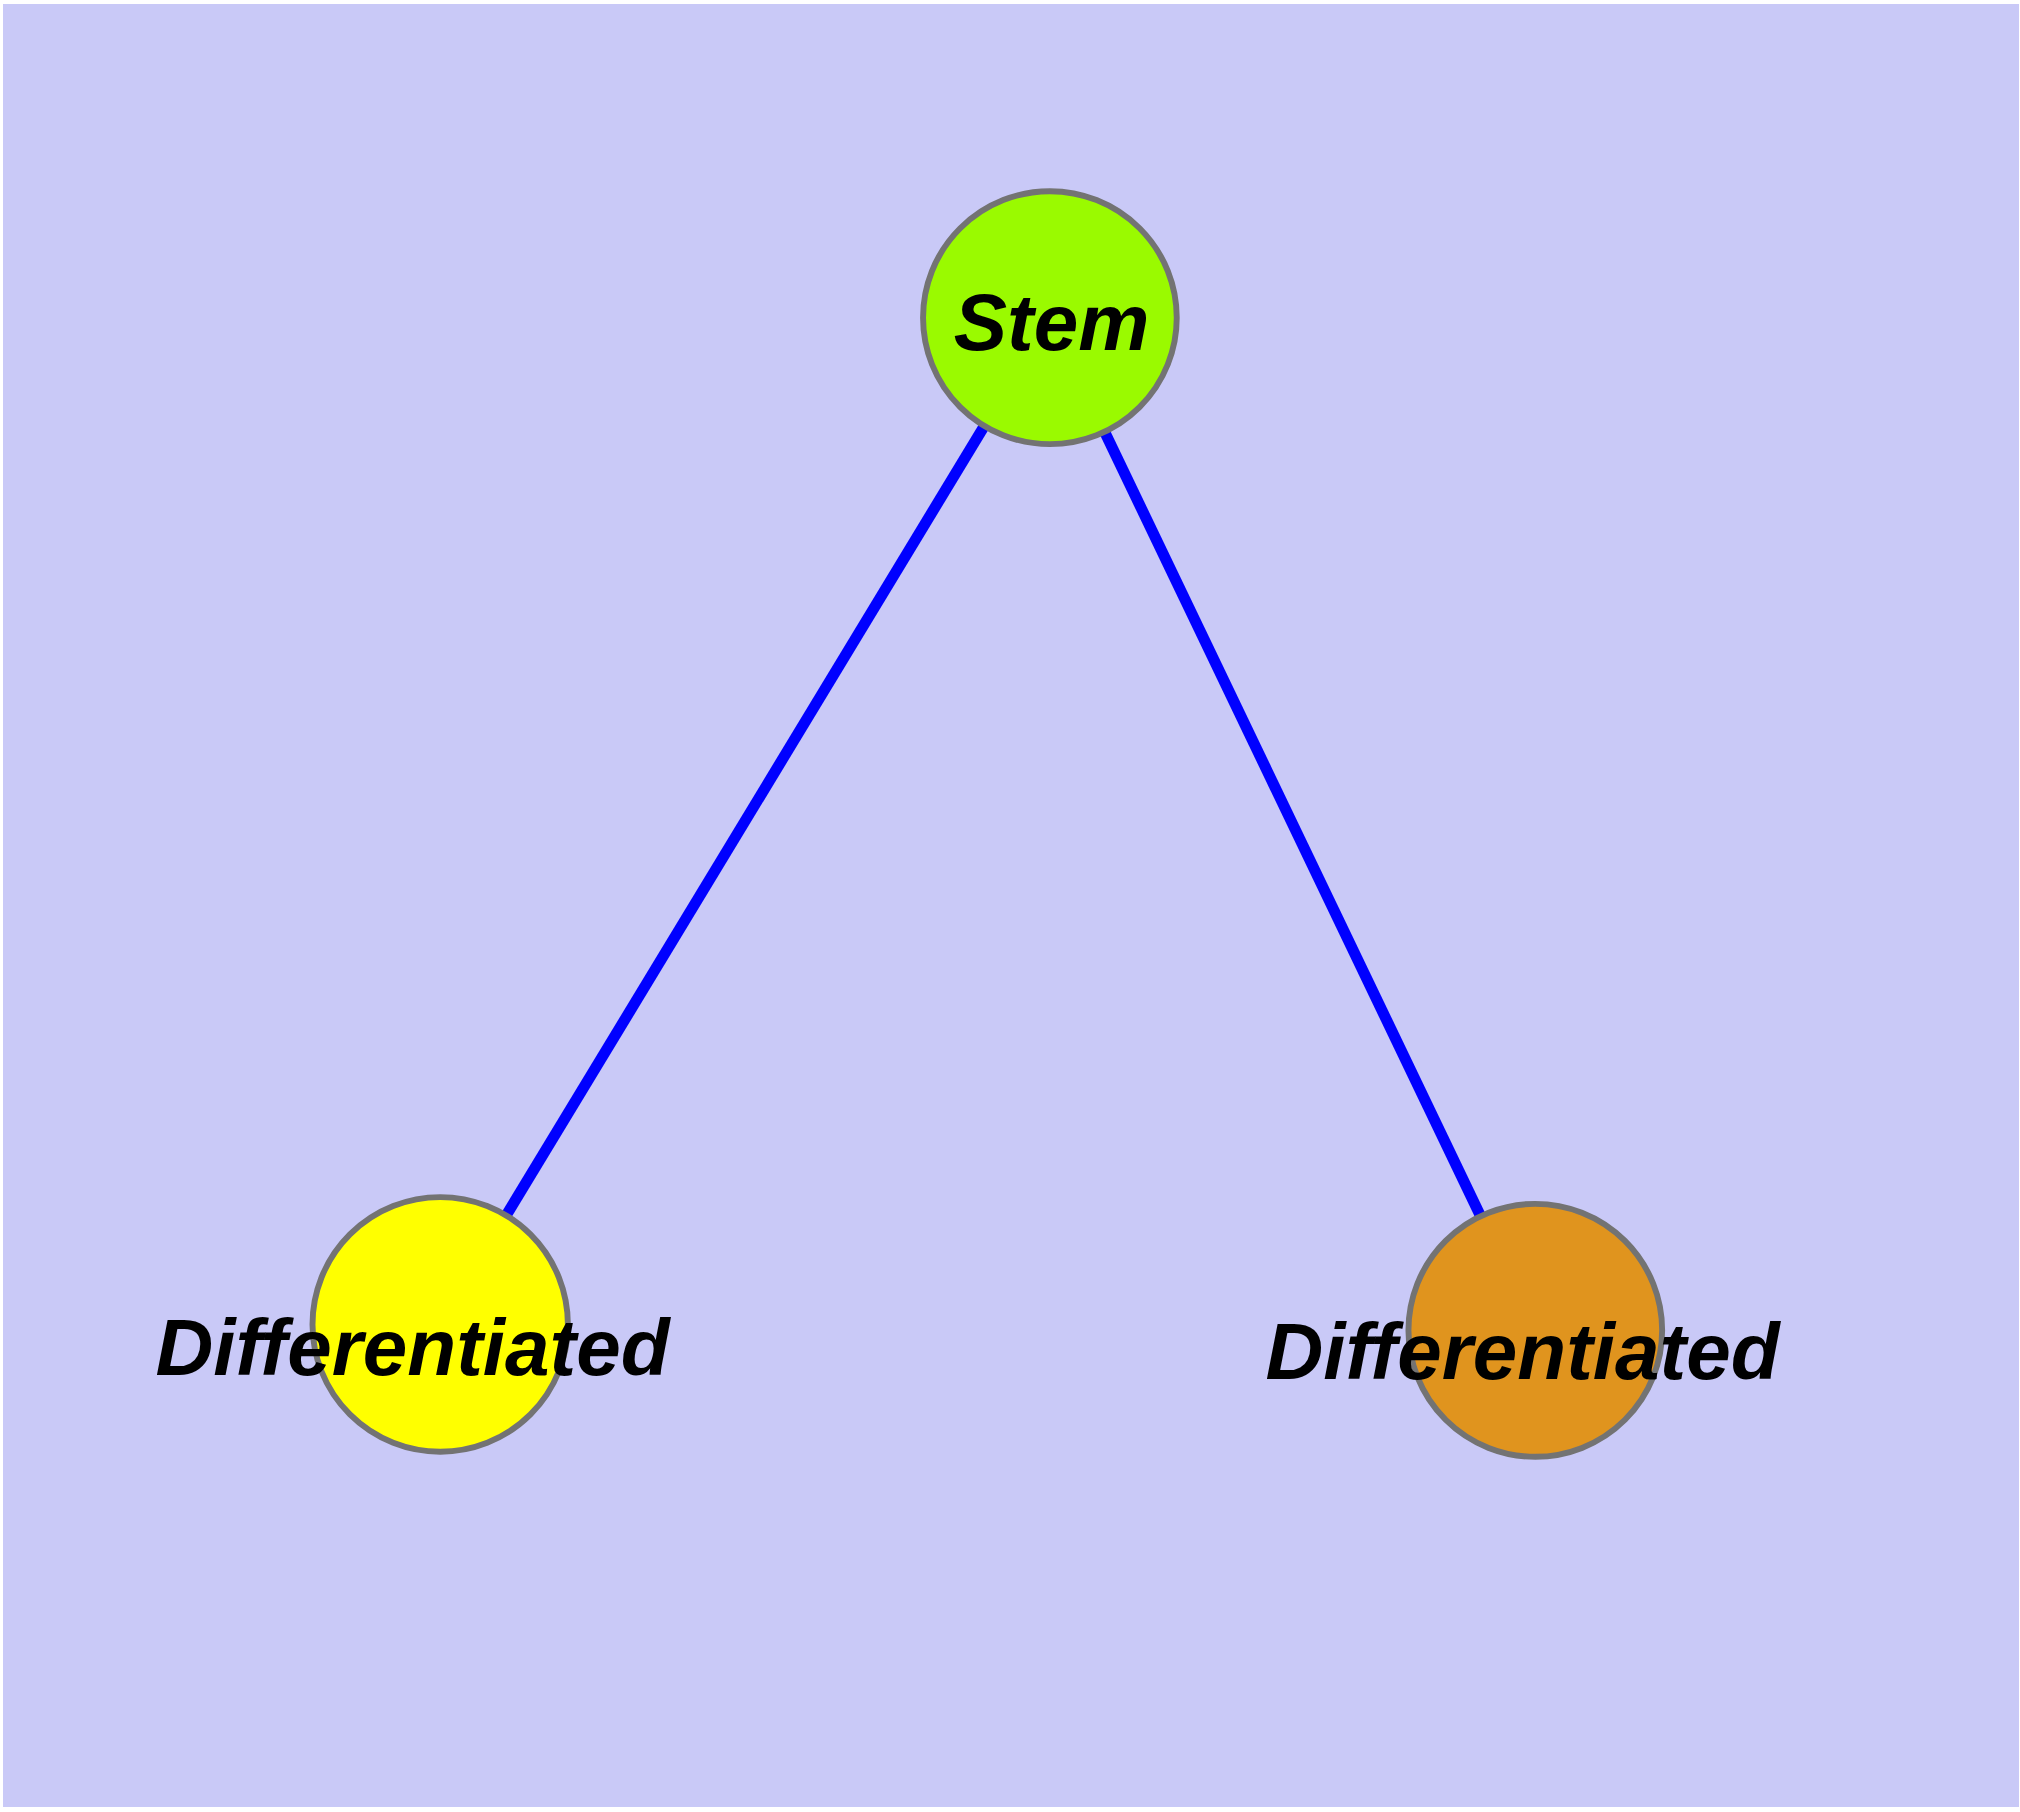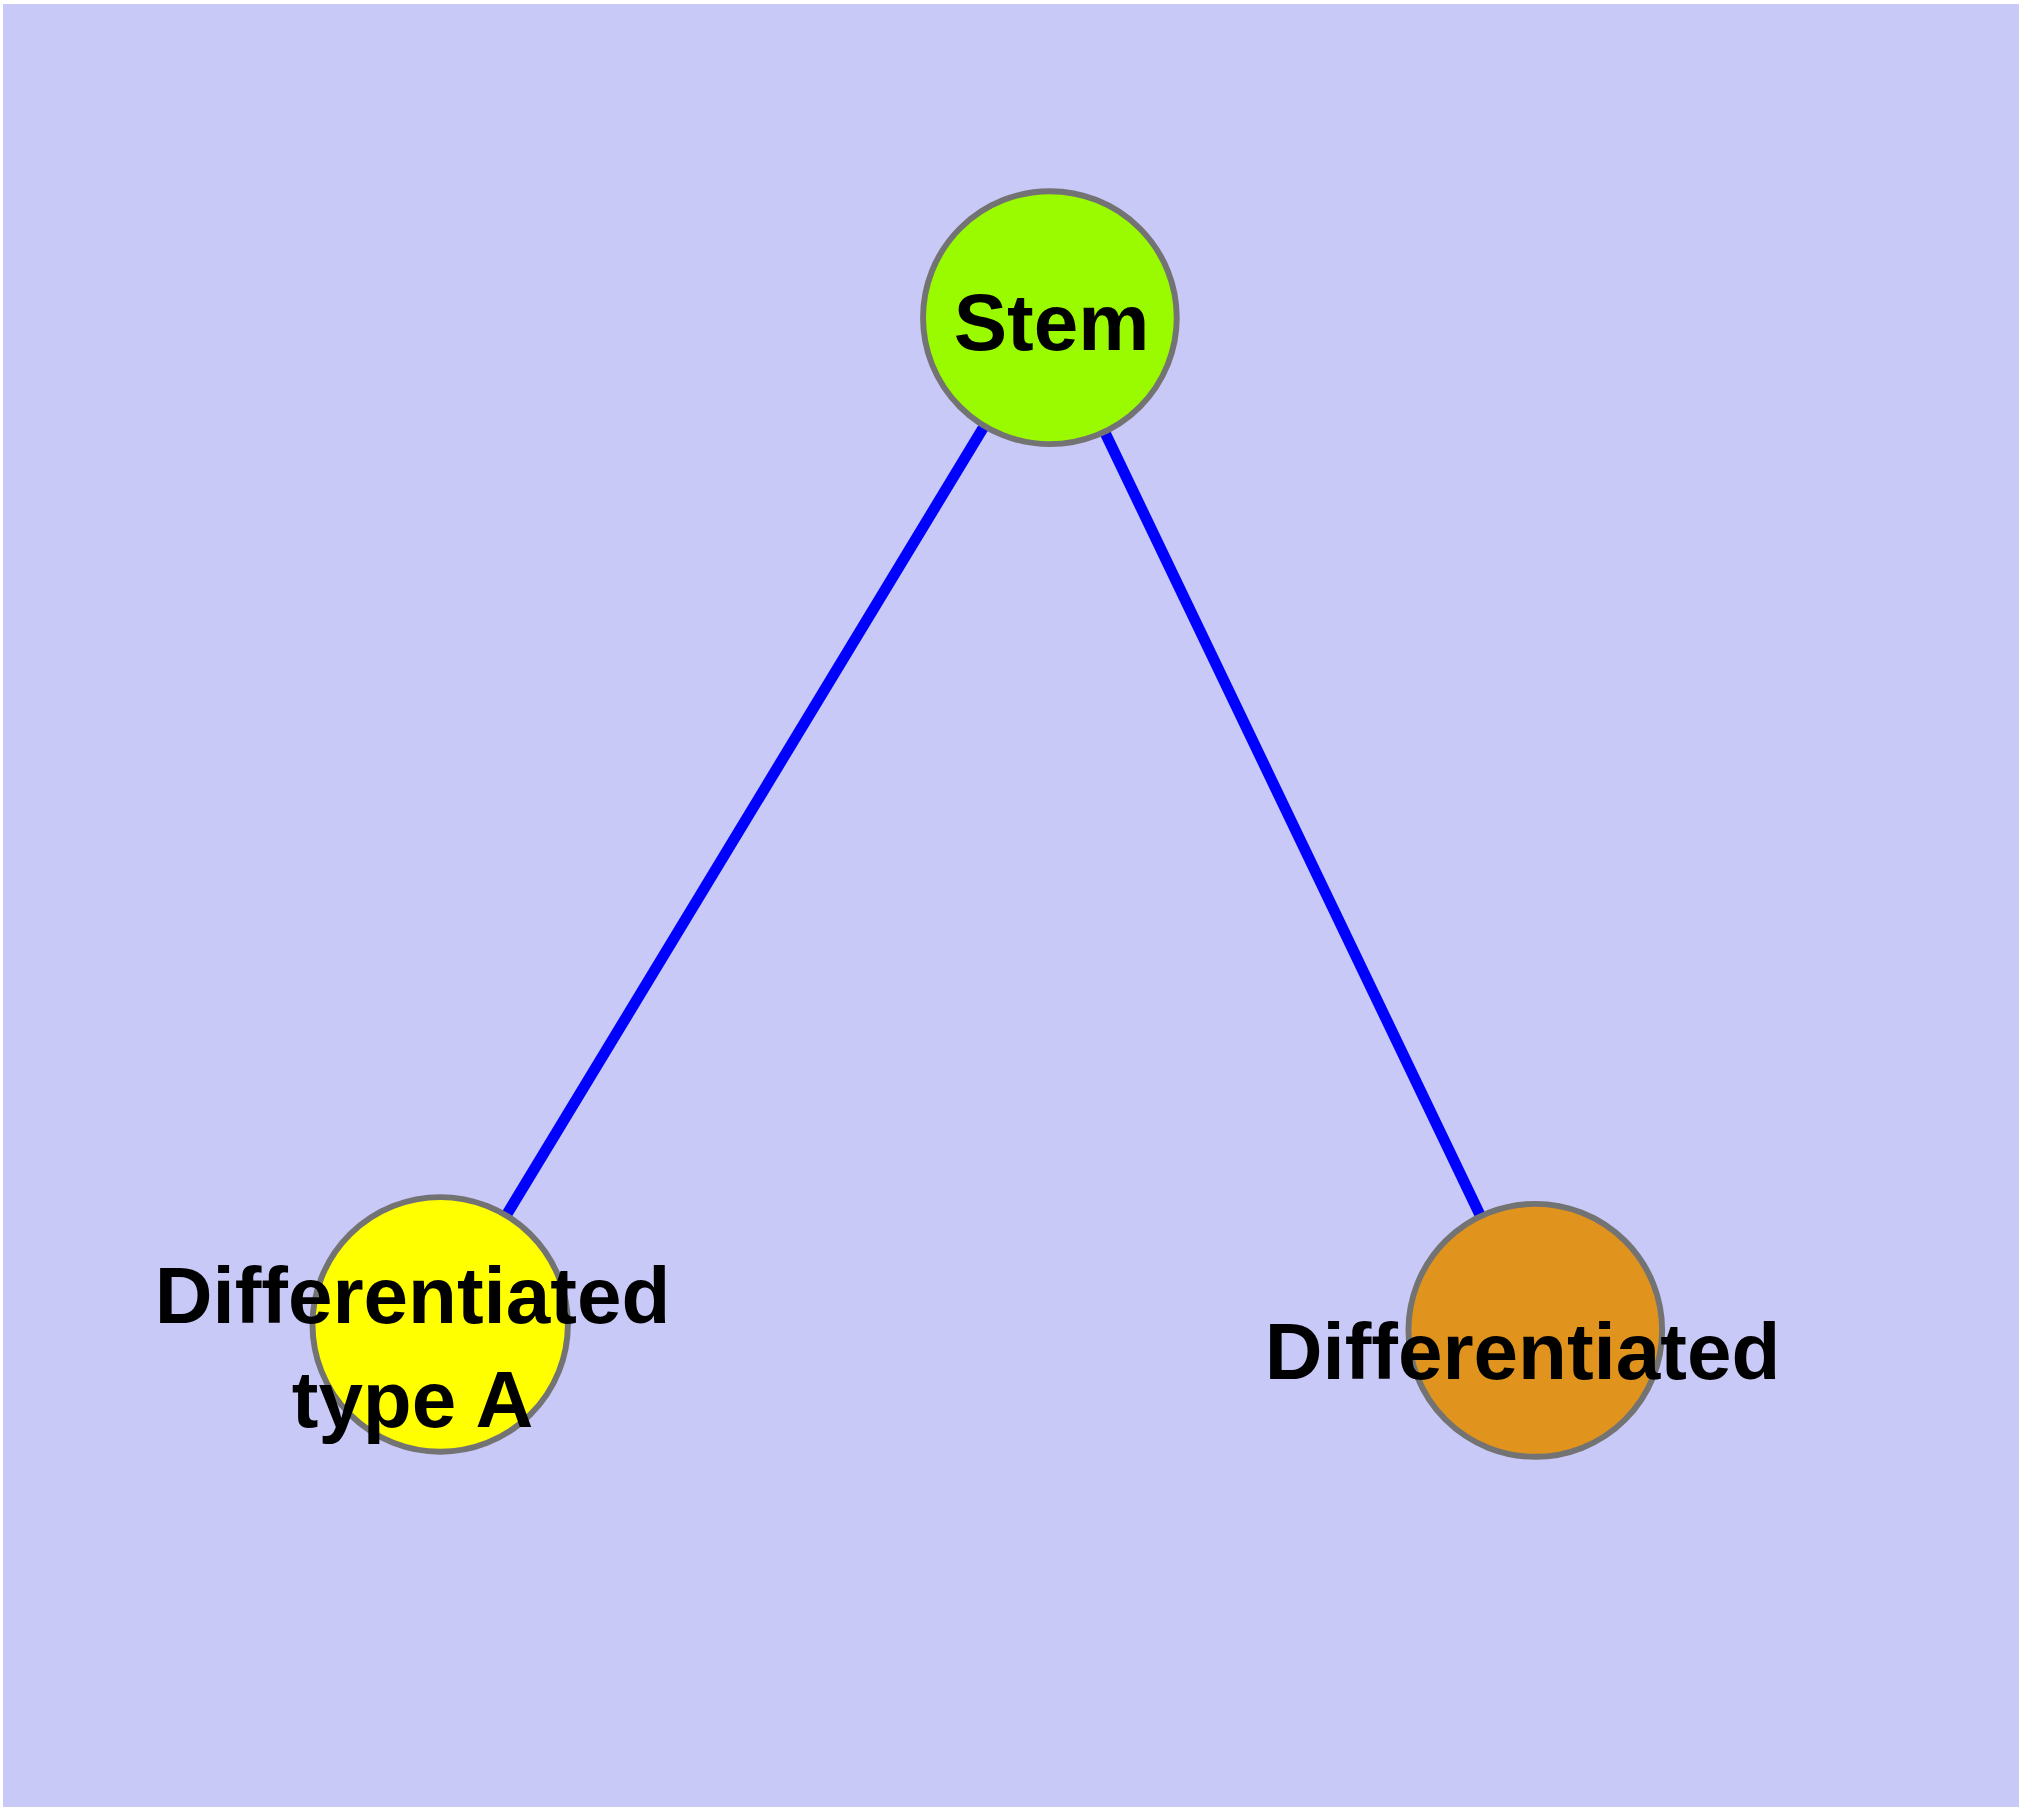--- a/index.html
+++ b/index.html
@@ -42,20 +42,21 @@
   .node-label {
     position: absolute;
     transform: translate(-50%, -50%);
     text-align: center;
     color: var(--label-color, #000000);
     font-size: 80px;
     font-weight: bold;
     line-height: 1.30;
     white-space: nowrap;
     z-index: 2;
+    font-style: italic;
   }
   .label-stem   { left: 1049px; top: 319px;  }
   .label-type-a { left: 410px;  top: 1344px; }
   .label-type-b { left: 1520px; top: 1348px; }
 </style>
 </head>
 <body>
 
 <div class="stage">
   <div class="panel">
@@ -69,21 +70,20 @@
       <circle class="node" cx="517" cy="1566" r="151" fill="#FFFF00"></circle>
       <circle class="node" cx="1812" cy="1573" r="150" fill="#E0941E"></circle>
     </svg>
 
     <div class="node-label label-stem">
       <div>Stem</div>
     </div>
 
     <div class="node-label label-type-a">
       <div>Differentiated</div>
-      <div>type A</div>
     </div>
 
     <div class="node-label label-type-b">
       <div>Differentiated</div>
     </div>
 
   </div>
 </div>
 
 

